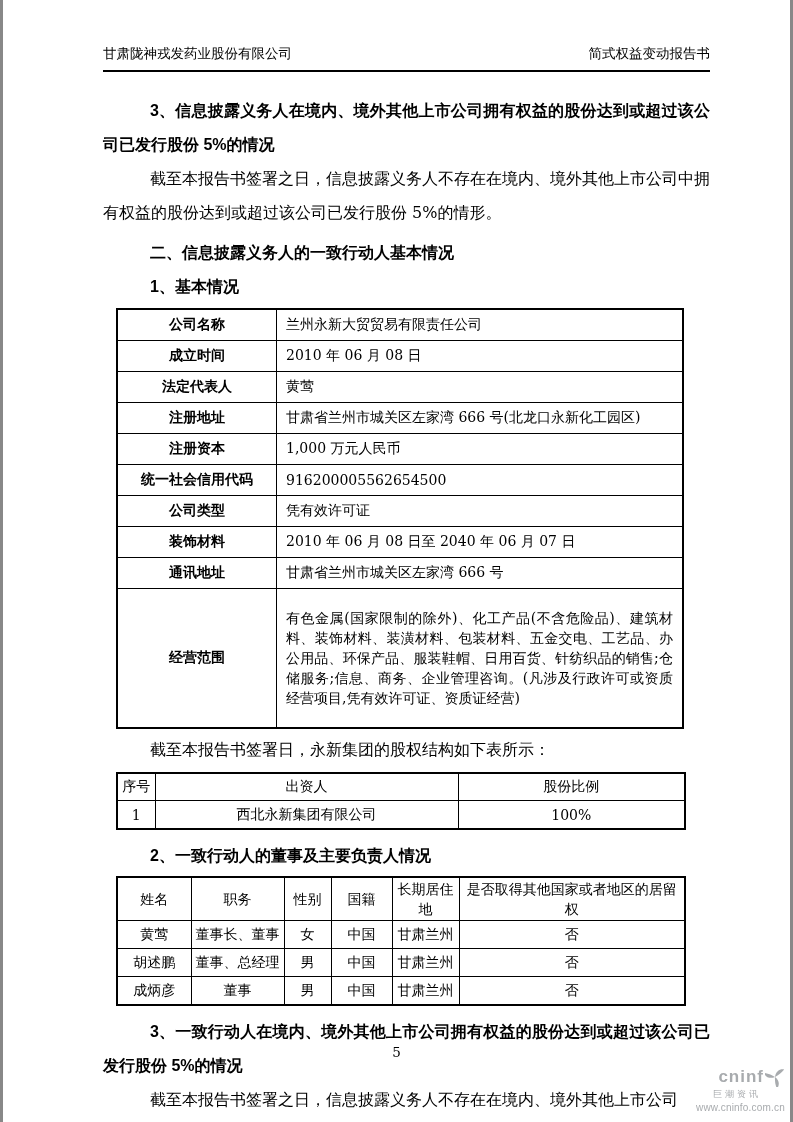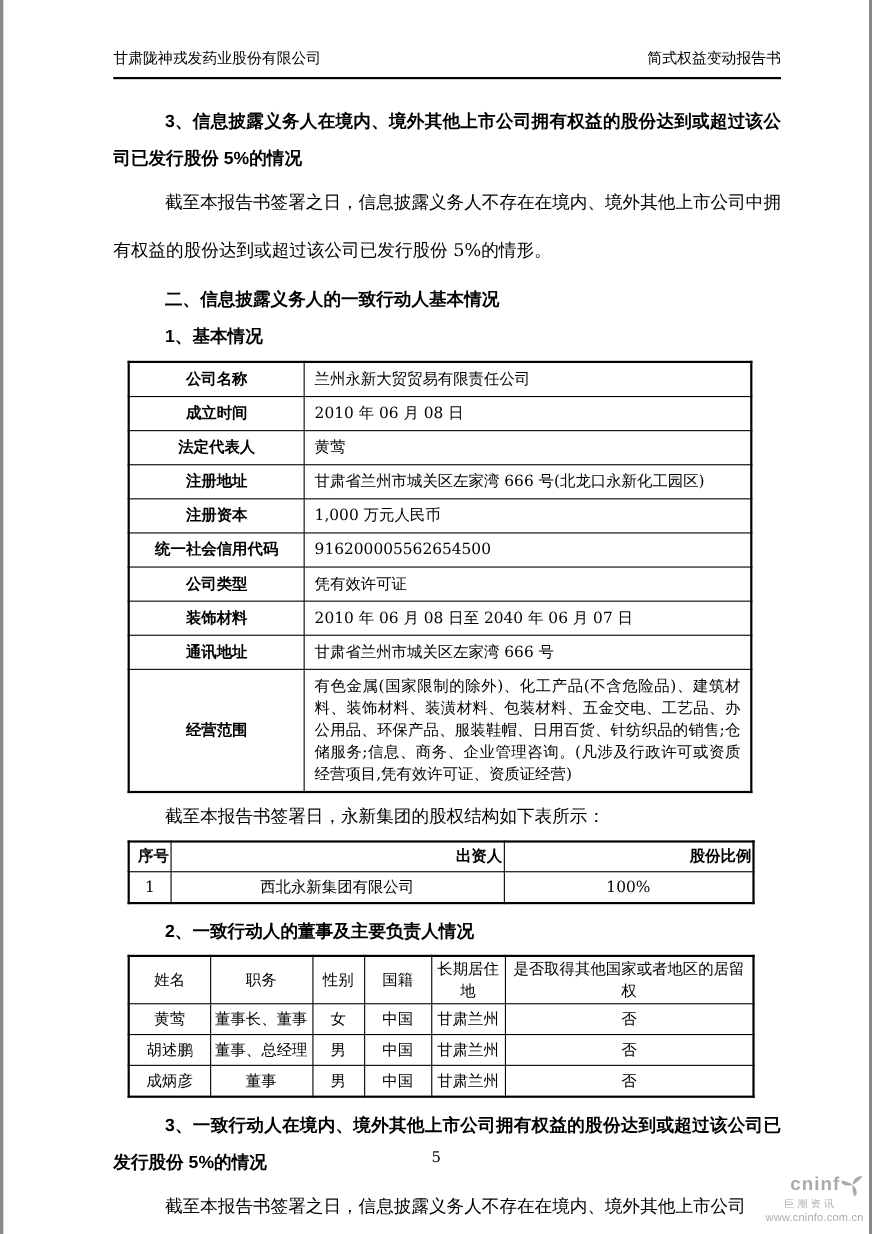--- a/index.html
+++ b/index.html
@@ -27,45 +27,45 @@
     font-family:"Liberation Sans","DejaVu Sans",sans-serif;
     font-weight:bold;
     font-size:16px;
     margin:0;
   }
   .h-multiline { line-height:34px; text-indent:47px; text-align:justify; }
   .h-line { line-height:30px; text-indent:47px; }
 
   
   .para {
-    font-size:16px; line-height:44px;
+    font-size:16px; line-height:34px;
     text-indent:47px; text-align:justify;
     margin:0;
   }
   .para-single { line-height:30px; text-align:left; }
 
   
   table { border-collapse:collapse; table-layout:fixed; }
   .doc-table { width:568px; margin-left:13px; border:2px solid #000; font-size:14px; }
   .doc-table td, .doc-table th { border:1px solid #000; overflow:hidden; }
 
   
   .t-info td.lbl {
     width:156px; height:28px;
     text-align:center; vertical-align:middle;
     font-family:"Liberation Sans","DejaVu Sans",sans-serif; font-weight:bold;
   }
   .t-info td.val { padding:2px 9px; vertical-align:middle; }
-  .t-info td.val-multi { line-height:20px; padding:5px 9px; text-align:justify; }
+  .t-info td.val-multi { line-height:20px; padding:19px 9px; text-align:justify; }
 
   
   .t-own th {
     height:24px;
-    font-family:"Liberation Sans","DejaVu Sans",sans-serif; font-weight:bold;
-    text-align:right; vertical-align:middle;
+    font-family:"Liberation Sans","DejaVu Sans",sans-serif; font-weight:normal;
+    text-align:center; vertical-align:middle;
   }
   .t-own td { height:25px; text-align:center; vertical-align:middle; }
 
   
   .t-dir th {
     font-weight:normal; height:40px; line-height:20px;
     text-align:center; vertical-align:middle; padding:1px 4px;
   }
   .t-dir td { height:25px; text-align:center; vertical-align:middle; }
 

